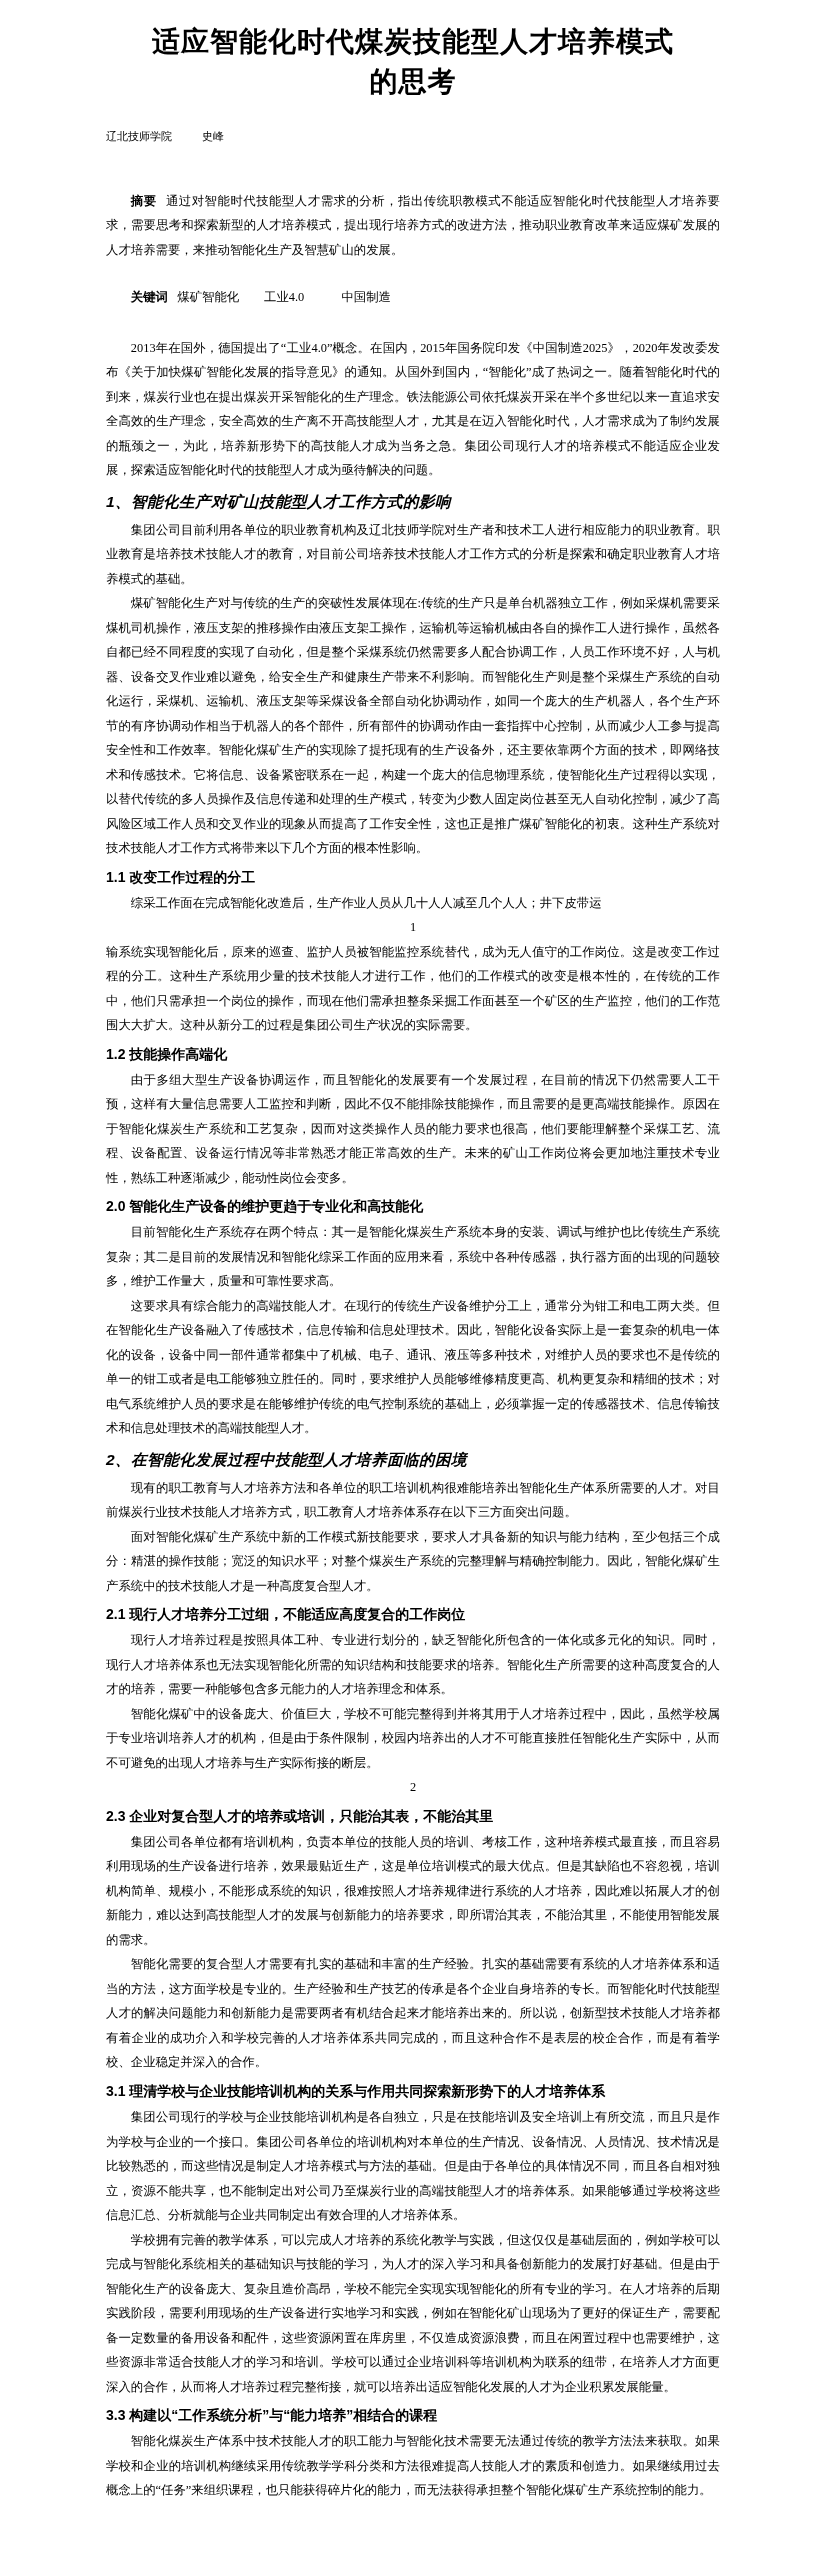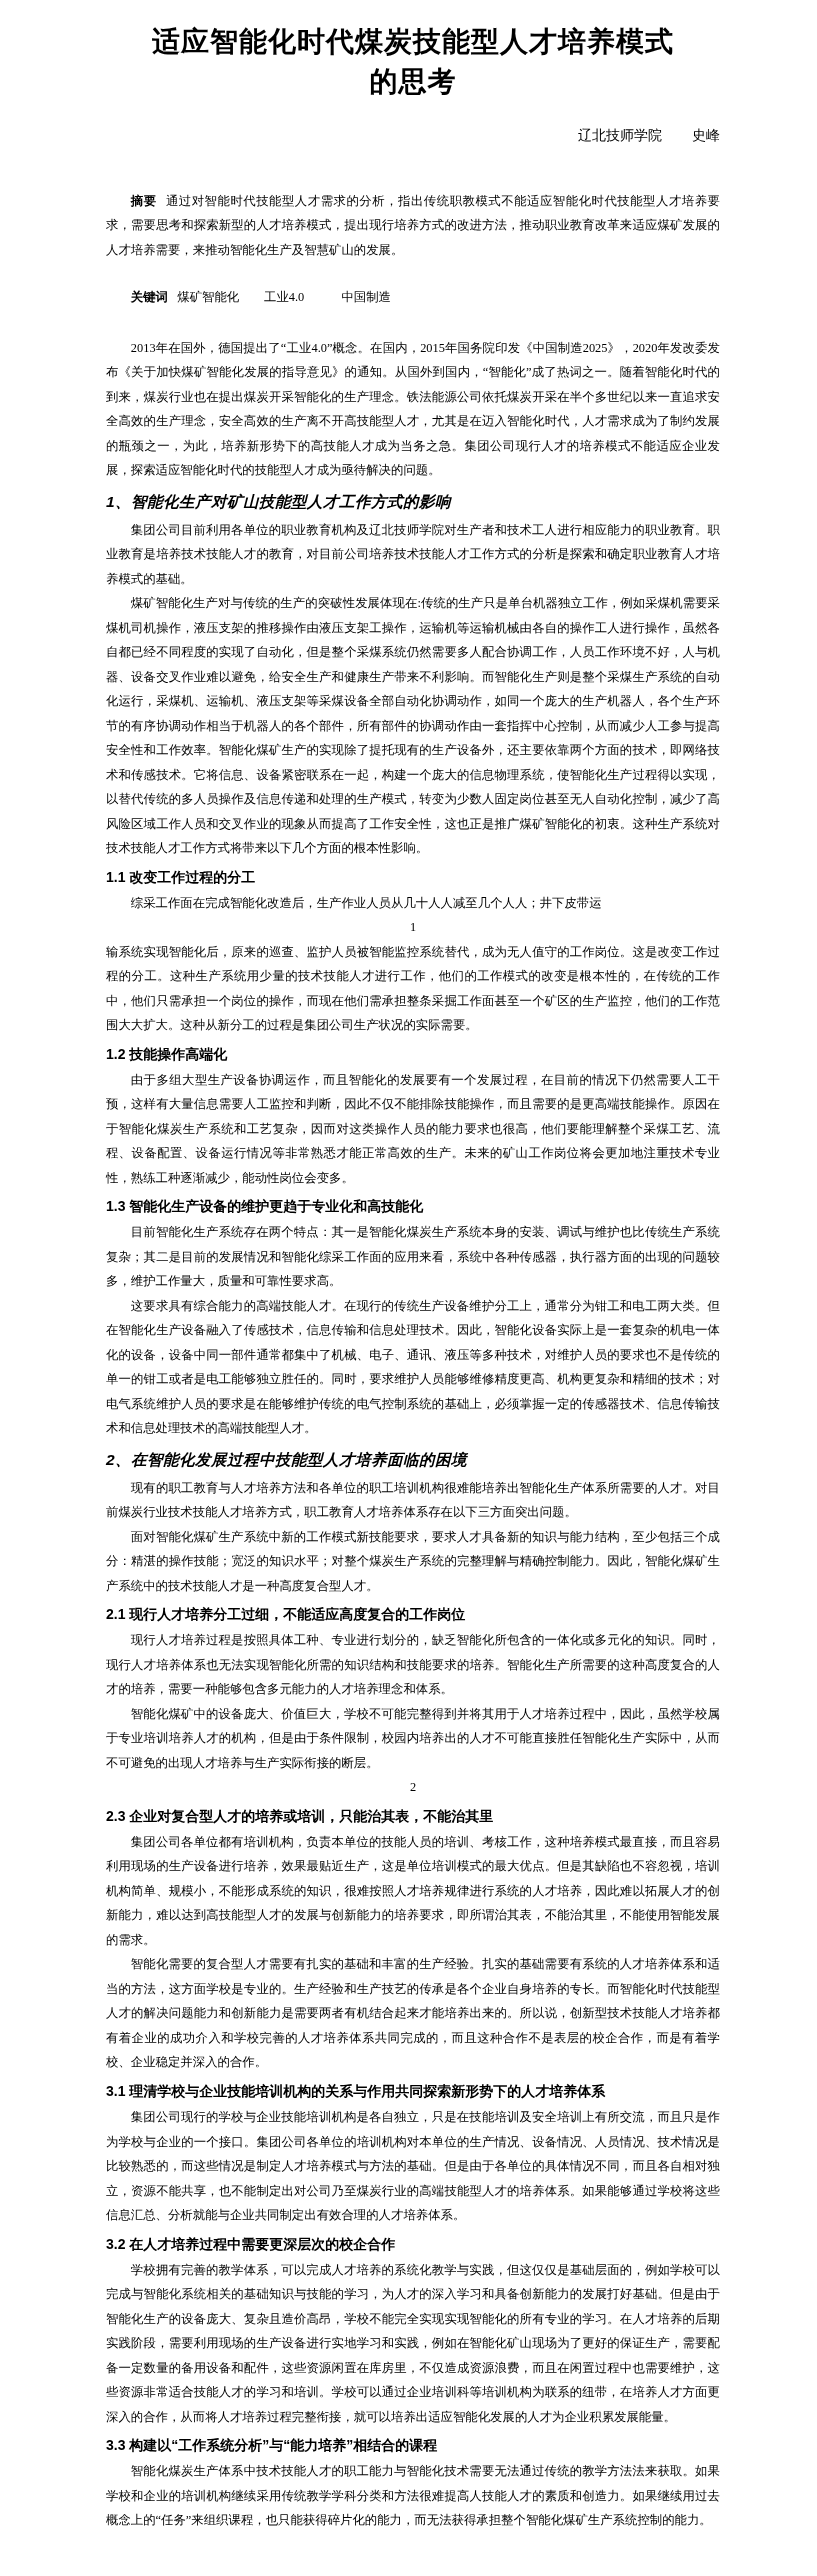--- a/index.html
+++ b/index.html
@@ -21,22 +21,22 @@
     margin:11px;
     font-family:"Liberation Sans","DejaVu Sans",sans-serif;
     font-weight:bold;
     font-size:28px;
     line-height:40px;
     text-align:center;
     letter-spacing:1px;
   }
   .author-line {
     margin-top:24px;
-    text-align:right;
-    font-size:14px;
+    text-align:left;
+    font-size:11px;
     line-height:20.6px;
   }
   .author-gap { display:inline-block; width:30px; }
   .abstract {
     margin:42px 0 0 0;
     text-align:justify;
     text-indent:2em;
   }
   .lbl {
     font-family:"Liberation Sans","DejaVu Sans",sans-serif;
@@ -91,35 +91,34 @@
       <p class="para">2013年在国外，德国提出了“工业4.0”概念。在国内，2015年国务院印发《中国制造2025》，2020年发改委发布《关于加快煤矿智能化发展的指导意见》的通知。从国外到国内，“智能化”成了热词之一。随着智能化时代的到来，煤炭行业也在提出煤炭开采智能化的生产理念。铁法能源公司依托煤炭开采在半个多世纪以来一直追求安全高效的生产理念，安全高效的生产离不开高技能型人才，尤其是在迈入智能化时代，人才需求成为了制约发展的瓶颈之一，为此，培养新形势下的高技能人才成为当务之急。集团公司现行人才的培养模式不能适应企业发展，探索适应智能化时代的技能型人才成为亟待解决的问题。</p>
       <h2 class="h1">1、智能化生产对矿山技能型人才工作方式的影响</h2>
       <p class="para">集团公司目前利用各单位的职业教育机构及辽北技师学院对生产者和技术工人进行相应能力的职业教育。职业教育是培养技术技能人才的教育，对目前公司培养技术技能人才工作方式的分析是探索和确定职业教育人才培养模式的基础。</p>
       <p class="para">煤矿智能化生产对与传统的生产的突破性发展体现在:传统的生产只是单台机器独立工作，例如采煤机需要采煤机司机操作，液压支架的推移操作由液压支架工操作，运输机等运输机械由各自的操作工人进行操作，虽然各自都已经不同程度的实现了自动化，但是整个采煤系统仍然需要多人配合协调工作，人员工作环境不好，人与机器、设备交叉作业难以避免，给安全生产和健康生产带来不利影响。而智能化生产则是整个采煤生产系统的自动化运行，采煤机、运输机、液压支架等采煤设备全部自动化协调动作，如同一个庞大的生产机器人，各个生产环节的有序协调动作相当于机器人的各个部件，所有部件的协调动作由一套指挥中心控制，从而减少人工参与提高安全性和工作效率。智能化煤矿生产的实现除了提托现有的生产设备外，还主要依靠两个方面的技术，即网络技术和传感技术。它将信息、设备紧密联系在一起，构建一个庞大的信息物理系统，使智能化生产过程得以实现，以替代传统的多人员操作及信息传递和处理的生产模式，转变为少数人固定岗位甚至无人自动化控制，减少了高风险区域工作人员和交叉作业的现象从而提高了工作安全性，这也正是推广煤矿智能化的初衷。这种生产系统对技术技能人才工作方式将带来以下几个方面的根本性影响。</p>
       <h3 class="h2">1.1 改变工作过程的分工</h3>
       <p class="para">综采工作面在完成智能化改造后，生产作业人员从几十人人减至几个人人；井下皮带运</p>
       <div class="pagenum">1</div>
       <p class="para no-indent">输系统实现智能化后，原来的巡查、监护人员被智能监控系统替代，成为无人值守的工作岗位。这是改变工作过程的分工。这种生产系统用少量的技术技能人才进行工作，他们的工作模式的改变是根本性的，在传统的工作中，他们只需承担一个岗位的操作，而现在他们需承担整条采掘工作面甚至一个矿区的生产监控，他们的工作范围大大扩大。这种从新分工的过程是集团公司生产状况的实际需要。</p>
       <h3 class="h2">1.2 技能操作高端化</h3>
       <p class="para">由于多组大型生产设备协调运作，而且智能化的发展要有一个发展过程，在目前的情况下仍然需要人工干预，这样有大量信息需要人工监控和判断，因此不仅不能排除技能操作，而且需要的是更高端技能操作。原因在于智能化煤炭生产系统和工艺复杂，因而对这类操作人员的能力要求也很高，他们要能理解整个采煤工艺、流程、设备配置、设备运行情况等非常熟悉才能正常高效的生产。未来的矿山工作岗位将会更加地注重技术专业性，熟练工种逐渐减少，能动性岗位会变多。</p>
-      <h3 class="h2">1.3 智能化生产设备的维护更趋于专业化和高技能化</h3>
+      <h3 class="h2">2.0 智能化生产设备的维护更趋于专业化和高技能化</h3>
       <p class="para">目前智能化生产系统存在两个特点：其一是智能化煤炭生产系统本身的安装、调试与维护也比传统生产系统复杂；其二是目前的发展情况和智能化综采工作面的应用来看，系统中各种传感器，执行器方面的出现的问题较多，维护工作量大，质量和可靠性要求高。</p>
       <p class="para">这要求具有综合能力的高端技能人才。在现行的传统生产设备维护分工上，通常分为钳工和电工两大类。但在智能化生产设备融入了传感技术，信息传输和信息处理技术。因此，智能化设备实际上是一套复杂的机电一体化的设备，设备中同一部件通常都集中了机械、电子、通讯、液压等多种技术，对维护人员的要求也不是传统的单一的钳工或者是电工能够独立胜任的。同时，要求维护人员能够维修精度更高、机构更复杂和精细的技术；对电气系统维护人员的要求是在能够维护传统的电气控制系统的基础上，必须掌握一定的传感器技术、信息传输技术和信息处理技术的高端技能型人才。</p>
       <h2 class="h1">2、在智能化发展过程中技能型人才培养面临的困境</h2>
       <p class="para">现有的职工教育与人才培养方法和各单位的职工培训机构很难能培养出智能化生产体系所需要的人才。对目前煤炭行业技术技能人才培养方式，职工教育人才培养体系存在以下三方面突出问题。</p>
       <p class="para">面对智能化煤矿生产系统中新的工作模式新技能要求，要求人才具备新的知识与能力结构，至少包括三个成分：精湛的操作技能；宽泛的知识水平；对整个煤炭生产系统的完整理解与精确控制能力。因此，智能化煤矿生产系统中的技术技能人才是一种高度复合型人才。</p>
       <h3 class="h2">2.1 现行人才培养分工过细，不能适应高度复合的工作岗位</h3>
       <p class="para">现行人才培养过程是按照具体工种、专业进行划分的，缺乏智能化所包含的一体化或多元化的知识。同时，现行人才培养体系也无法实现智能化所需的知识结构和技能要求的培养。智能化生产所需要的这种高度复合的人才的培养，需要一种能够包含多元能力的人才培养理念和体系。</p>
       <p class="para">智能化煤矿中的设备庞大、价值巨大，学校不可能完整得到并将其用于人才培养过程中，因此，虽然学校属于专业培训培养人才的机构，但是由于条件限制，校园内培养出的人才不可能直接胜任智能化生产实际中，从而不可避免的出现人才培养与生产实际衔接的断层。</p>
       <div class="pagenum">2</div>
       <h3 class="h2">2.3 企业对复合型人才的培养或培训，只能治其表，不能治其里</h3>
       <p class="para">集团公司各单位都有培训机构，负责本单位的技能人员的培训、考核工作，这种培养模式最直接，而且容易利用现场的生产设备进行培养，效果最贴近生产，这是单位培训模式的最大优点。但是其缺陷也不容忽视，培训机构简单、规模小，不能形成系统的知识，很难按照人才培养规律进行系统的人才培养，因此难以拓展人才的创新能力，难以达到高技能型人才的发展与创新能力的培养要求，即所谓治其表，不能治其里，不能使用智能发展的需求。</p>
       <p class="para">智能化需要的复合型人才需要有扎实的基础和丰富的生产经验。扎实的基础需要有系统的人才培养体系和适当的方法，这方面学校是专业的。生产经验和生产技艺的传承是各个企业自身培养的专长。而智能化时代技能型人才的解决问题能力和创新能力是需要两者有机结合起来才能培养出来的。所以说，创新型技术技能人才培养都有着企业的成功介入和学校完善的人才培养体系共同完成的，而且这种合作不是表层的校企合作，而是有着学校、企业稳定并深入的合作。</p>
       <h3 class="h2">3.1 理清学校与企业技能培训机构的关系与作用共同探索新形势下的人才培养体系</h3>
       <p class="para">集团公司现行的学校与企业技能培训机构是各自独立，只是在技能培训及安全培训上有所交流，而且只是作为学校与企业的一个接口。集团公司各单位的培训机构对本单位的生产情况、设备情况、人员情况、技术情况是比较熟悉的，而这些情况是制定人才培养模式与方法的基础。但是由于各单位的具体情况不同，而且各自相对独立，资源不能共享，也不能制定出对公司乃至煤炭行业的高端技能型人才的培养体系。如果能够通过学校将这些信息汇总、分析就能与企业共同制定出有效合理的人才培养体系。</p>
-      <h3 class="h2">3.2 在人才培养过程中需要更深层次的校企合作</h3>
       <p class="para">学校拥有完善的教学体系，可以完成人才培养的系统化教学与实践，但这仅仅是基础层面的，例如学校可以完成与智能化系统相关的基础知识与技能的学习，为人才的深入学习和具备创新能力的发展打好基础。但是由于智能化生产的设备庞大、复杂且造价高昂，学校不能完全实现实现智能化的所有专业的学习。在人才培养的后期实践阶段，需要利用现场的生产设备进行实地学习和实践，例如在智能化矿山现场为了更好的保证生产，需要配备一定数量的备用设备和配件，这些资源闲置在库房里，不仅造成资源浪费，而且在闲置过程中也需要维护，这些资源非常适合技能人才的学习和培训。学校可以通过企业培训科等培训机构为联系的纽带，在培养人才方面更深入的合作，从而将人才培养过程完整衔接，就可以培养出适应智能化发展的人才为企业积累发展能量。</p>
       <h3 class="h2">3.3 构建以“工作系统分析”与“能力培养”相结合的课程</h3>
       <p class="para">智能化煤炭生产体系中技术技能人才的职工能力与智能化技术需要无法通过传统的教学方法法来获取。如果学校和企业的培训机构继续采用传统教学学科分类和方法很难提高人技能人才的素质和创造力。如果继续用过去概念上的“任务”来组织课程，也只能获得碎片化的能力，而无法获得承担整个智能化煤矿生产系统控制的能力。</p>
     </div>
 
 </div>
 
 
 </body></html>

